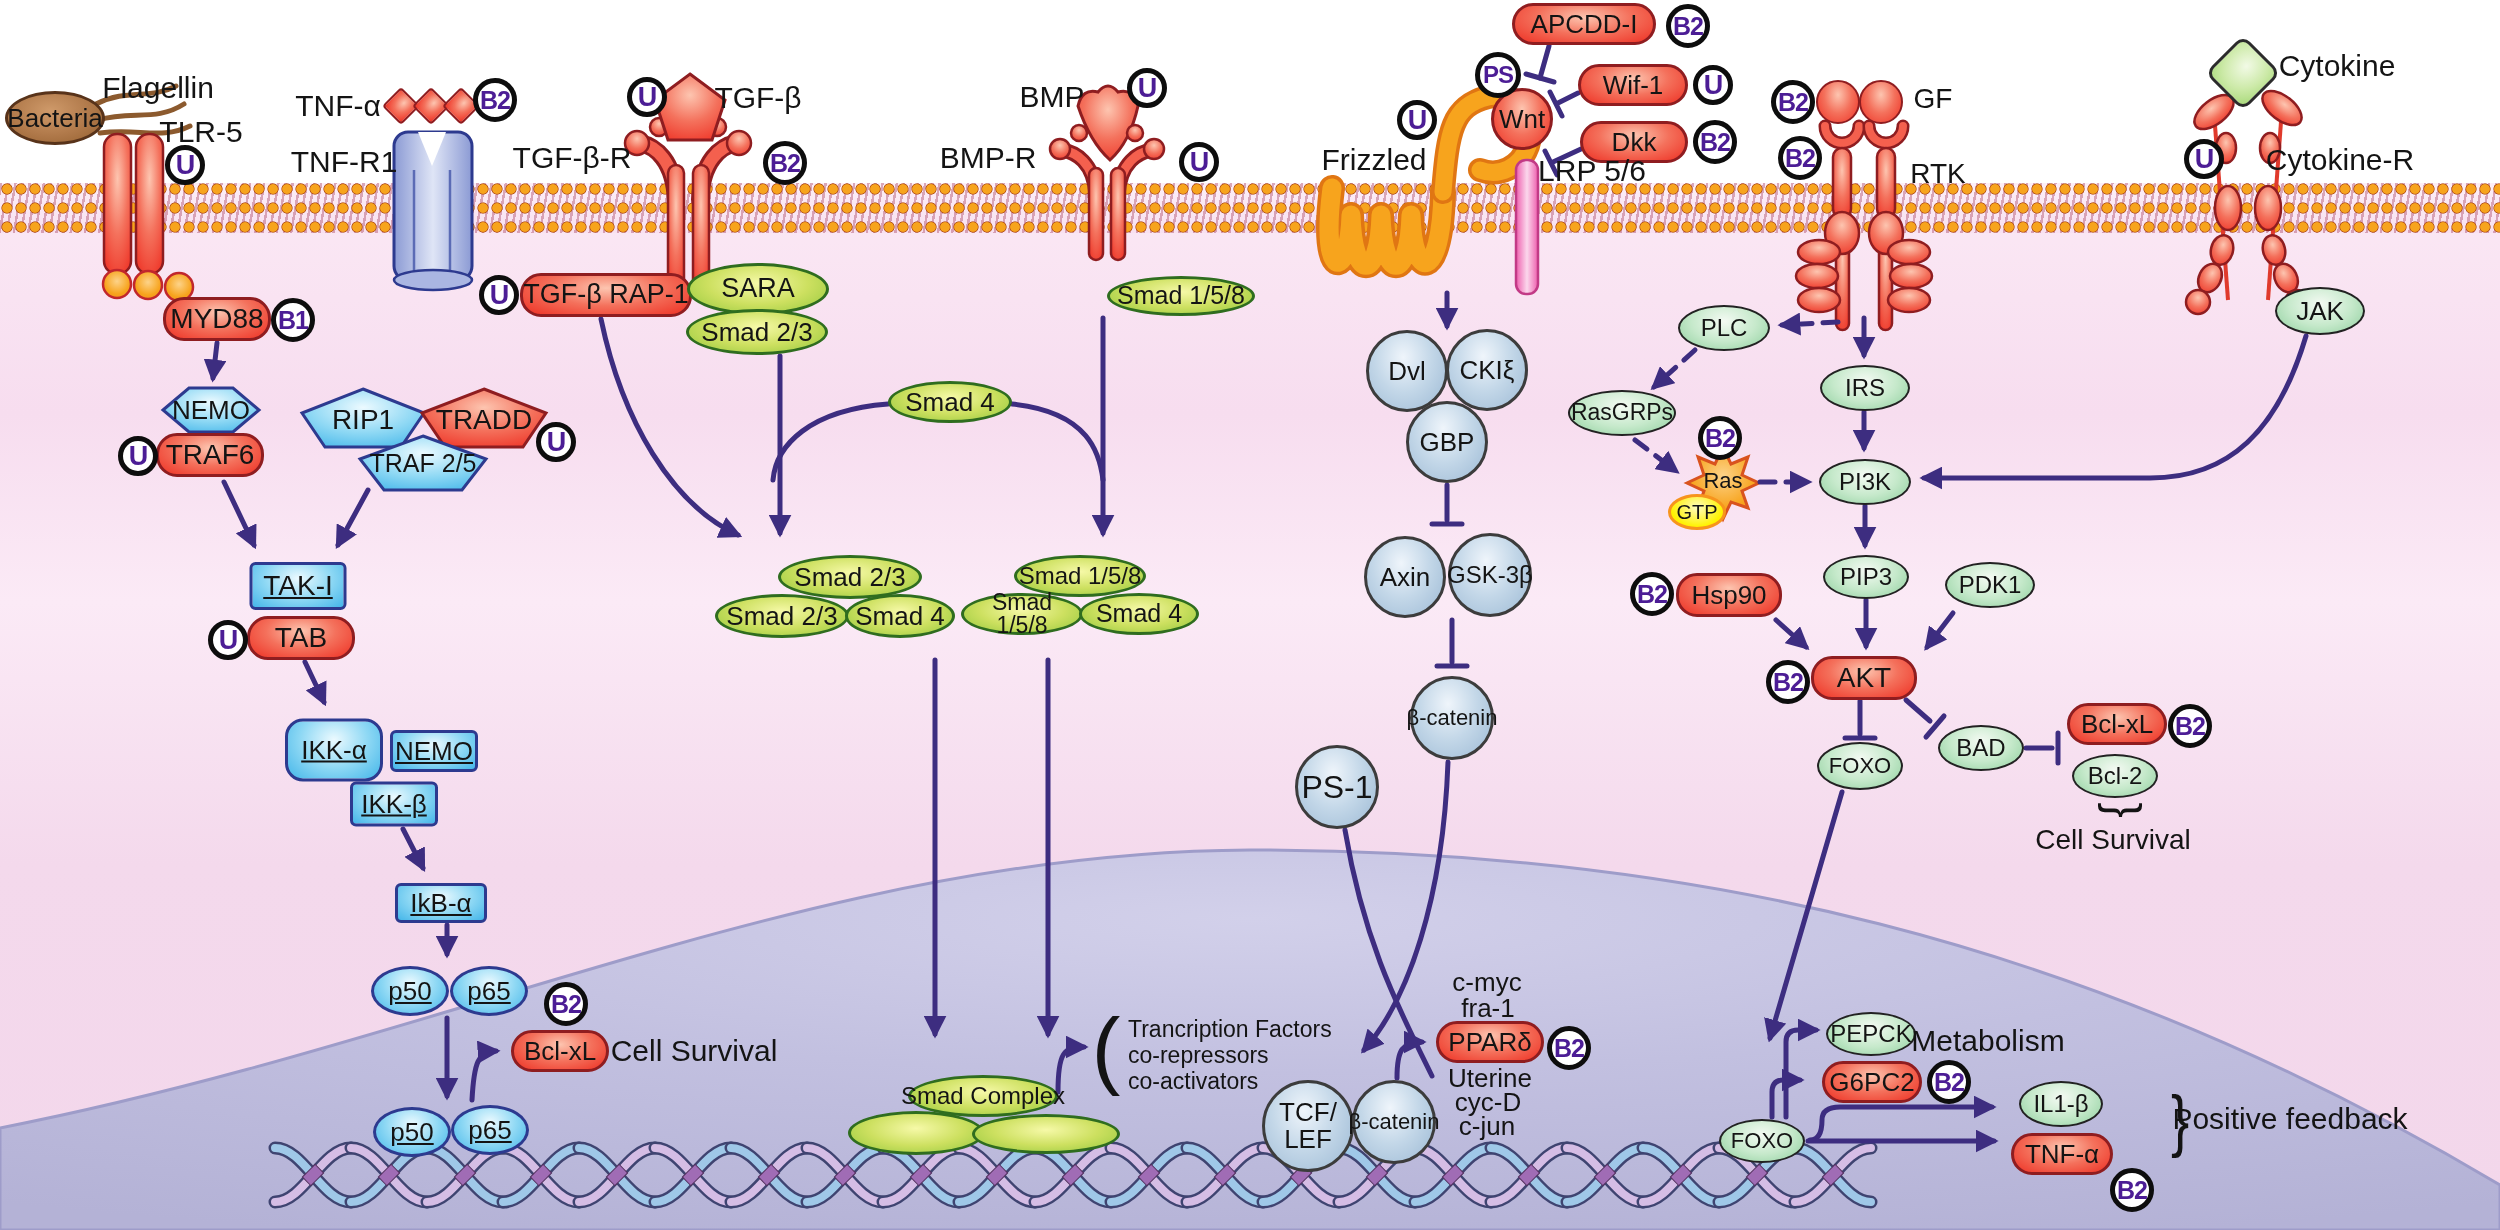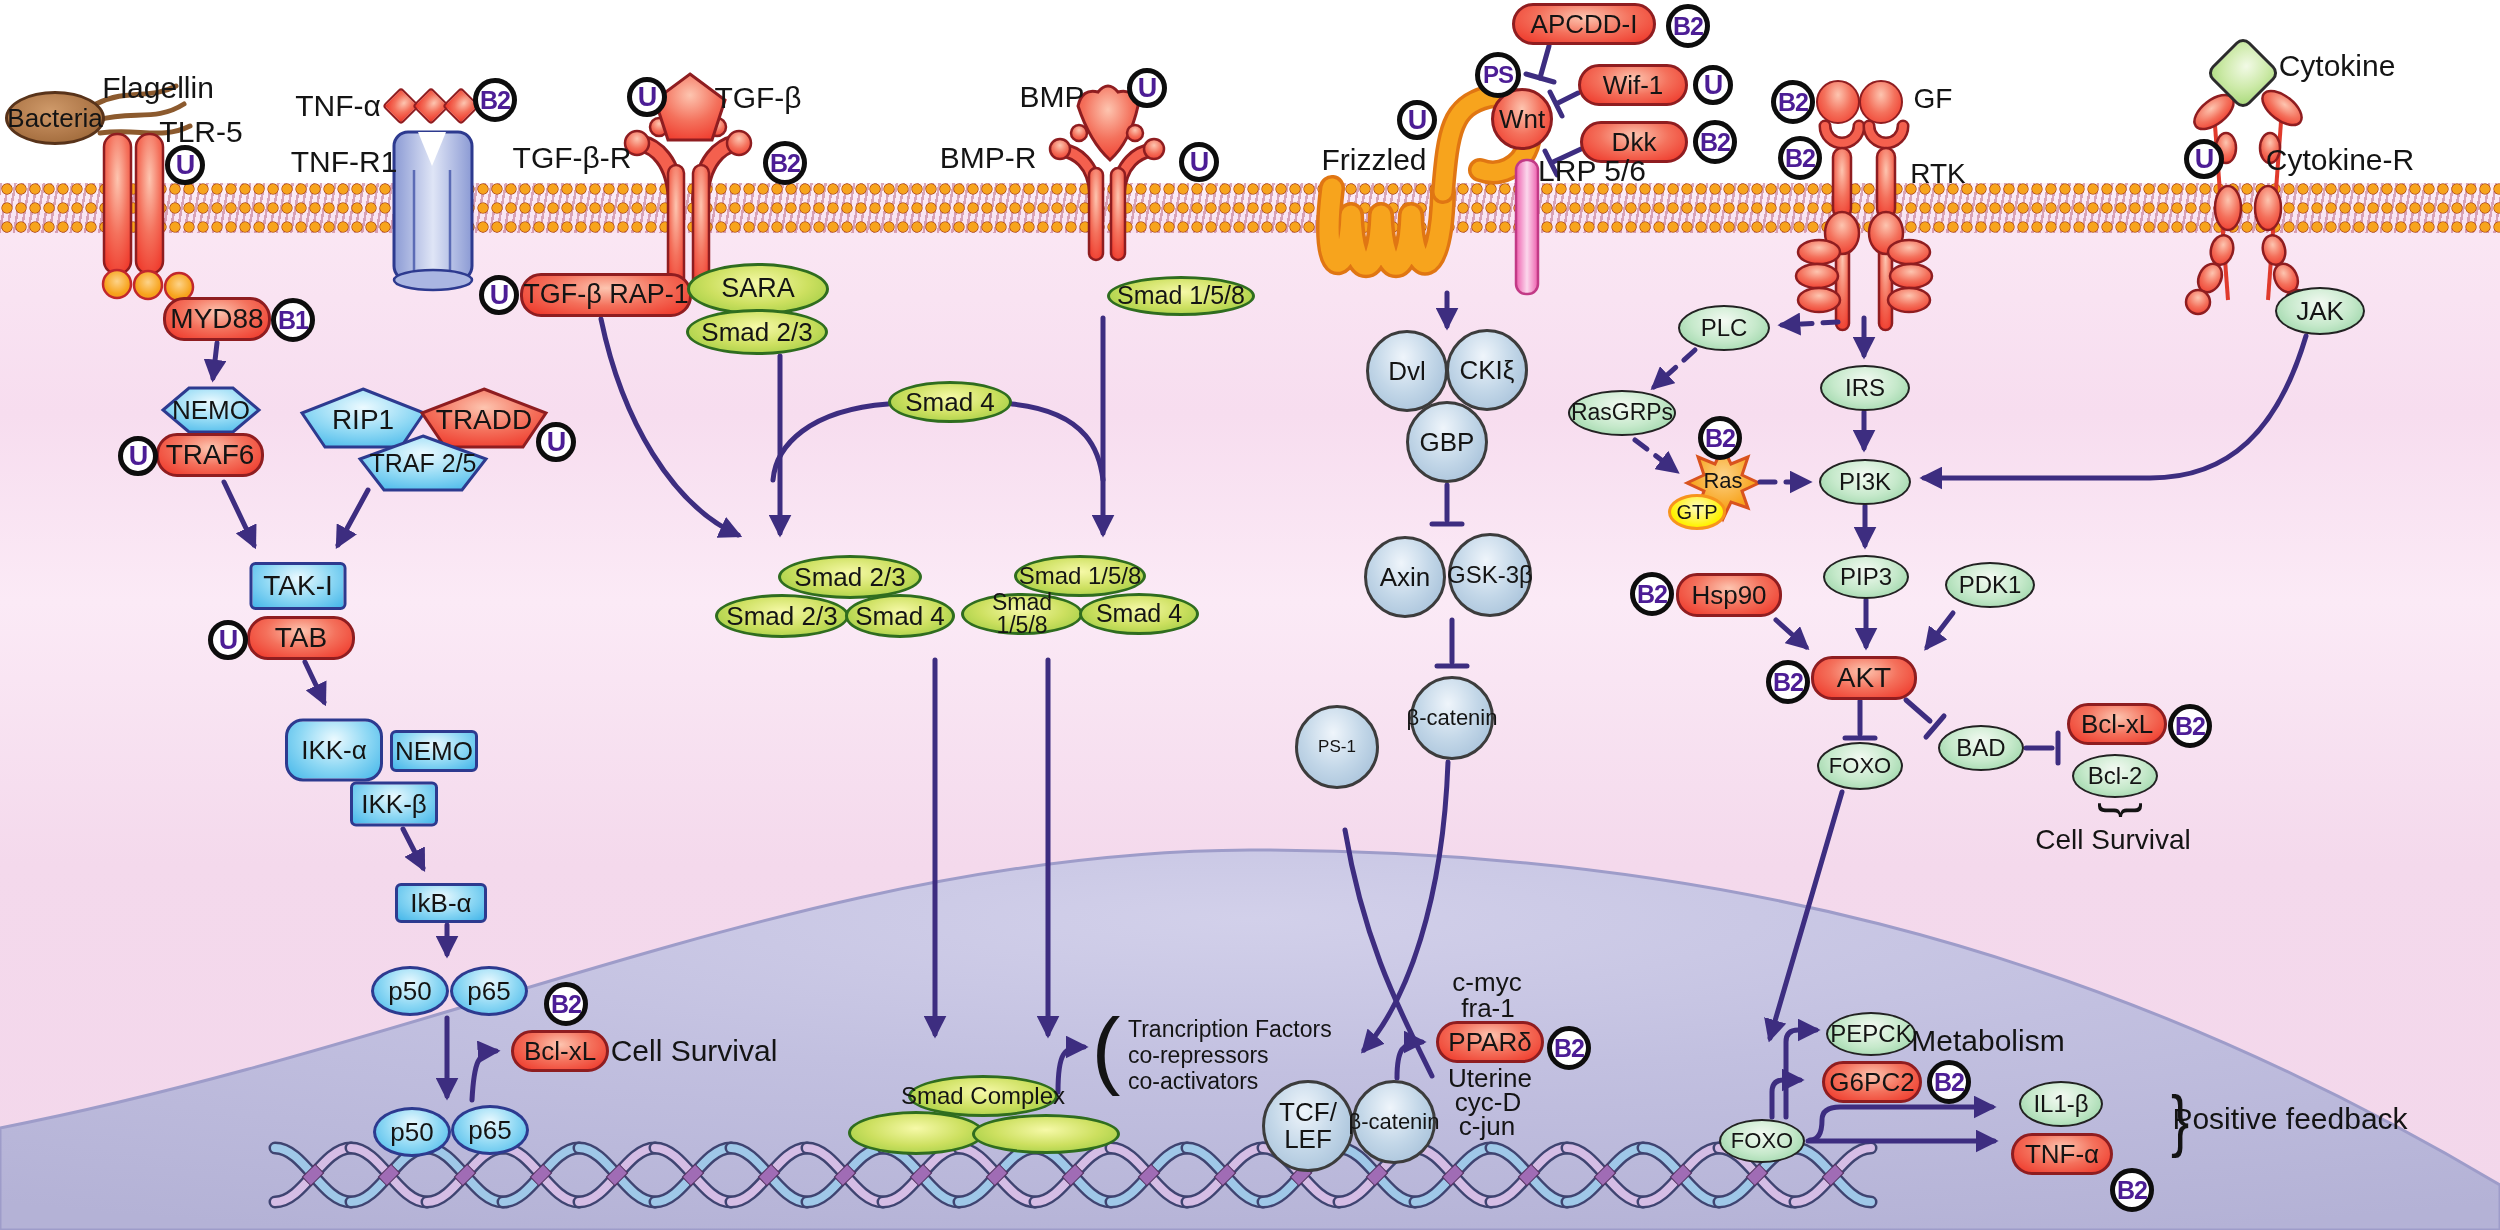--- a/index.html
+++ b/index.html
@@ -15,21 +15,21 @@
           repeating-linear-gradient(100deg, rgba(164,60,90,.40) 0 2.5px, rgba(255,245,250,0) 2.5px 7px),
           linear-gradient(#fdeef7,#f8e0f0);
         background-size:14px 14px,14px 14px,14px 14px,100% 100%,100% 100%;
         background-position:0 -1px,0 18px,0 37px,0 0,0 0;
         background-repeat:repeat-x,repeat-x,repeat-x,no-repeat,no-repeat;}
   svg.layer{position:absolute;left:0;top:0;}
   .n{position:absolute;display:flex;align-items:center;justify-content:center;text-align:center;
      color:#141414;box-sizing:border-box;line-height:1.02;}
   .ctr{transform:translate(-50%,-50%);}
   .red{background:radial-gradient(ellipse at 50% 32%,#fdc5b0 0%,#f4715c 48%,#ee3124 100%);border:3px solid #8f1d20;}
-  .blue{background:radial-gradient(ellipse at 50% 32%,#ecfaff 0%,#8ed8f4 52%,#44b6e9 100%);border:3px solid #2d3a8f;}
+  .blue{background:radial-gradient(ellipse at 50% 32%,#ecfaff 0%,#8ed8f4 52%,#44b6e9 100%);border:3px solid #2d3a8f;text-decoration:underline;}
   .smad{background:radial-gradient(ellipse at 50% 38%,#f6f9a8 0%,#cde060 52%,#94c83d 100%);border:3px solid #2f6d1f;border-radius:50%;}
   .mint{background:radial-gradient(ellipse at 50% 34%,#f4faf3 0%,#c6e9cb 52%,#8ecf9d 100%);border:2.5px solid #222;border-radius:50%;}
   .gcirc{background:radial-gradient(ellipse at 45% 32%,#eff5fb 0%,#c3d7e8 48%,#9cb9d4 100%);border:3px solid #3c3c3c;border-radius:50%;}
   .brown{background:radial-gradient(ellipse at 45% 35%,#cf9a6a 0%,#b0794a 55%,#94602f 100%);border:3px solid #58331a;}
   .yellow{background:radial-gradient(ellipse at 50% 35%,#fffcc0 0%,#fff200 70%);border:3px solid #f7941d;}
   .greend{background:radial-gradient(ellipse at 45% 35%,#f2fae6 0%,#cdeaa9 55%,#a6d877 100%);border:3px solid #2b2b2b;}
   .box{border-radius:6px}.pill{border-radius:21px}.ellipse{border-radius:50%}
   .marker{position:absolute;border-radius:50%;background:#fff;border:5px solid #0d0d0d;box-sizing:border-box;
      display:flex;align-items:center;justify-content:center;font-weight:bold;color:#4c1d95;letter-spacing:-1px;}
   .lbl{position:absolute;color:#141414;white-space:nowrap;}
@@ -388,21 +388,21 @@
   <div class="n red ellipse ctr" style="left:1522px;top:119px;width:62px;height:62px;font-size:26px">Wnt</div>
   <div class="n red pill ctr" style="left:1584px;top:24px;width:144px;height:42px;font-size:26px">APCDD-I</div>
   <div class="n red pill ctr" style="left:1633px;top:85px;width:110px;height:42px;font-size:26px">Wif-1</div>
   <div class="n red pill ctr" style="left:1634px;top:142px;width:108px;height:42px;font-size:26px">Dkk</div>
   <div class="n gcirc ctr" style="left:1407px;top:371px;width:82px;height:82px;font-size:26px">Dvl</div>
   <div class="n gcirc ctr" style="left:1487px;top:370px;width:82px;height:82px;font-size:26px">CKIξ</div>
   <div class="n gcirc ctr" style="left:1447px;top:442px;width:82px;height:82px;font-size:26px">GBP</div>
   <div class="n gcirc ctr" style="left:1405px;top:577px;width:82px;height:82px;font-size:26px">Axin</div>
   <div class="n gcirc ctr nw" style="left:1490px;top:575px;width:84px;height:84px;font-size:24px">GSK-3β</div>
   <div class="n gcirc ctr nw" style="left:1452px;top:718px;width:84px;height:84px;font-size:22px">β-catenin</div>
-  <div class="n gcirc ctr" style="left:1337px;top:747px;width:84px;height:84px;font-size:17px">PS-1</div>
+  <div class="n gcirc ctr" style="left:1337px;top:787px;width:84px;height:84px;font-size:32px">PS-1</div>
   <div class="n gcirc ctr" style="left:1308px;top:1126px;width:92px;height:92px;font-size:26px">TCF/ LEF</div>
   <div class="n gcirc ctr nw" style="left:1394px;top:1122px;width:84px;height:84px;font-size:22px">β-catenin</div>
   <div class="n red pill ctr" style="left:1490px;top:1042px;width:108px;height:42px;font-size:26px">PPARδ</div>
 
   <div class="n mint ctr" style="left:1724px;top:328px;width:92px;height:46px;font-size:24px">PLC</div>
   <div class="n mint ctr nw" style="left:1622px;top:413px;width:108px;height:46px;font-size:23px">RasGRPs</div>
   <div class="n ctr" style="left:1723px;top:481px;font-size:22px">Ras</div>
   <div class="n yellow ellipse ctr" style="left:1697px;top:512px;width:58px;height:36px;font-size:20px">GTP</div>
   <div class="n mint ctr" style="left:1865px;top:388px;width:90px;height:46px;font-size:24px">IRS</div>
   <div class="n mint ctr" style="left:1865px;top:482px;width:92px;height:46px;font-size:24px">PI3K</div>

